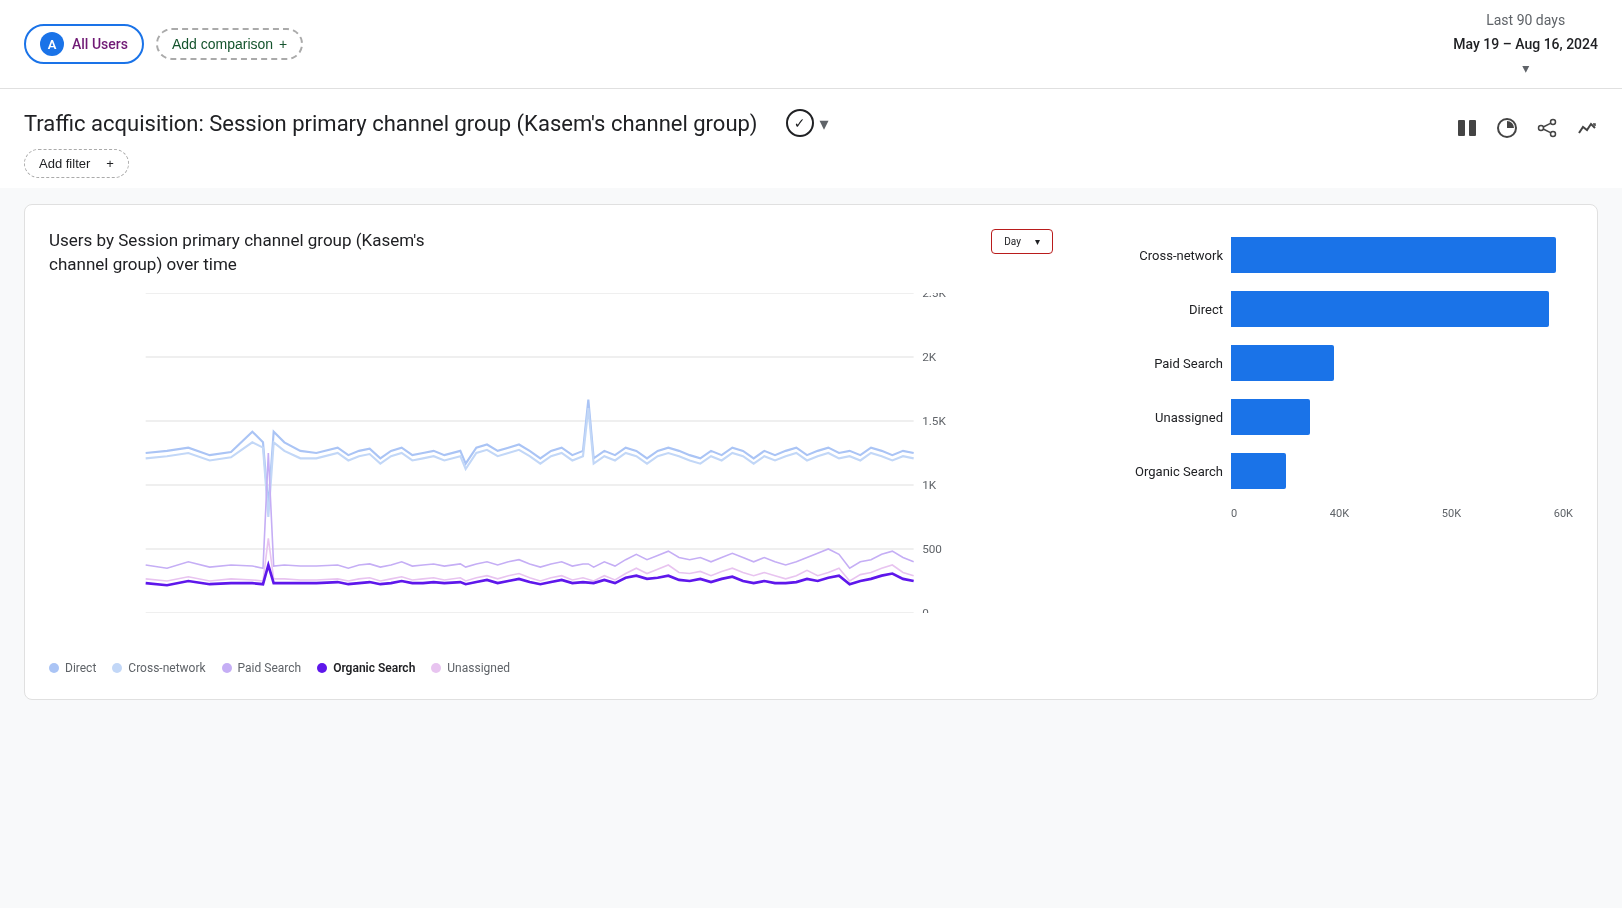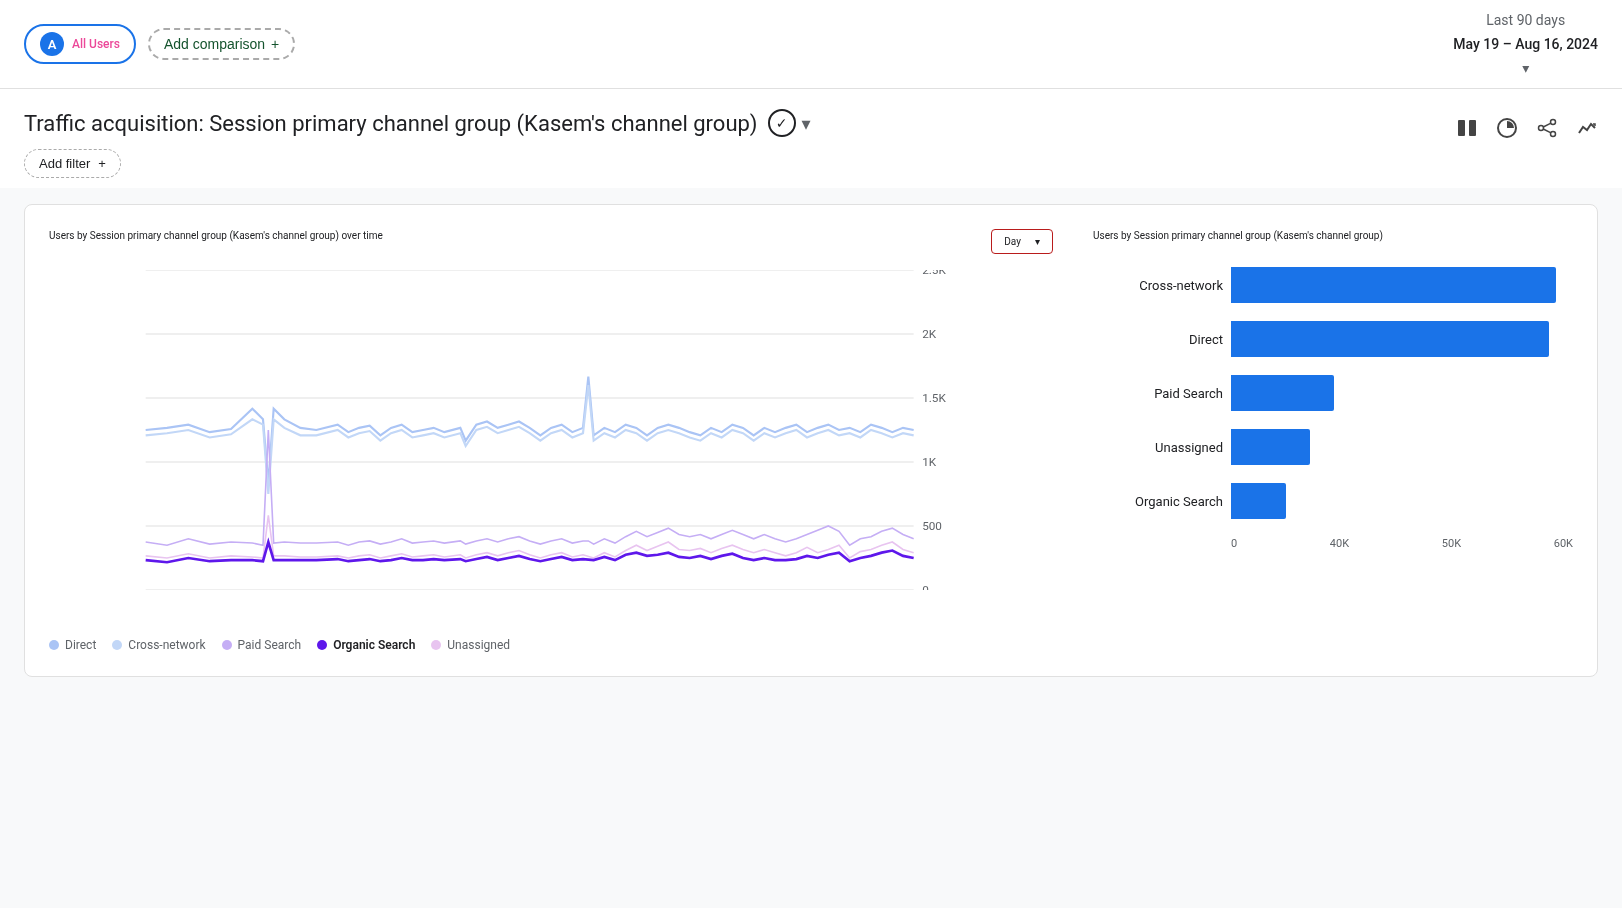--- a/index.html
+++ b/index.html
@@ -37,23 +37,23 @@
       background: #1a73e8;
       border-radius: 50%;
       display: flex;
       align-items: center;
       justify-content: center;
       color: #fff;
       font-size: 13px;
       font-weight: 600;
     }
     .all-users-label {
-      font-size: 12px;
+      font-size: 14px;
       font-weight: 500;
-      color: #ec4899;
+      color: #701a75;
     }
     .add-comparison-btn {
       display: flex;
       align-items: center;
       gap: 6px;
       border: 2px dashed #aaa;
       border-radius: 20px;
       padding: 6px 14px;
       background: transparent;
       cursor: pointer;
@@ -76,21 +76,21 @@
     .page-header {
       padding: 20px 24px 10px;
       background: #fff;
     }
     .page-title {
       font-size: 22px;
       font-weight: 400;
       color: #202124;
       display: flex;
       align-items: center;
-      gap: 10px;
+      gap: 28px;
       margin-bottom: 12px;
     }
     .title-icons {
       display: flex;
       align-items: center;
       gap: 6px;
     }
     .circle-check {
       width: 28px;
       height: 28px;
@@ -109,21 +109,21 @@
     }
     .toolbar-icon {
       cursor: pointer;
       font-size: 20px;
       display: flex;
       align-items: center;
     }
     .add-filter-btn {
       display: flex;
       align-items: center;
-      gap: 8px;
+      gap: 16px;
       border: 1px dashed #aaa;
       border-radius: 20px;
       padding: 6px 14px;
       background: transparent;
       cursor: pointer;
       color: #202124;
       font-size: 13px;
       width: fit-content;
     }
     .content-area {
@@ -146,21 +146,21 @@
       width: 480px;
       flex-shrink: 0;
     }
     .chart-header {
       display: flex;
       justify-content: space-between;
       align-items: flex-start;
       margin-bottom: 16px;
     }
     .chart-title {
-      font-size: 10px;
+      font-size: 17px;
       color: #202124;
       line-height: 1.4;
       max-width: 400px;
     }
     .day-dropdown {
       display: flex;
       align-items: center;
       gap: 14px;
       border: 1px solid #b91c1c;
       border-radius: 4px;
@@ -374,21 +374,20 @@
             <span style="font-weight:600; color:#202124;">Organic Search</span>
           </div>
           <div class="legend-item">
             <div class="legend-dot" style="background:#e8c4f0;"></div>
             <span>Unassigned</span>
           </div>
         </div>
       </div>
 
       <div class="bar-chart-section">
-        <div class="chart-title" style="margin-bottom: 24px;">Users by Session primary channel group (Kasem's channel group)</div>
         <div class="bar-chart-area">
 
           <div class="bar-row">
             <div class="bar-label">Cross-network</div>
             <div class="bar-container">
               <div class="bar-fill" style="width: 95%;"></div>
             </div>
           </div>
 
           <div class="bar-row">

